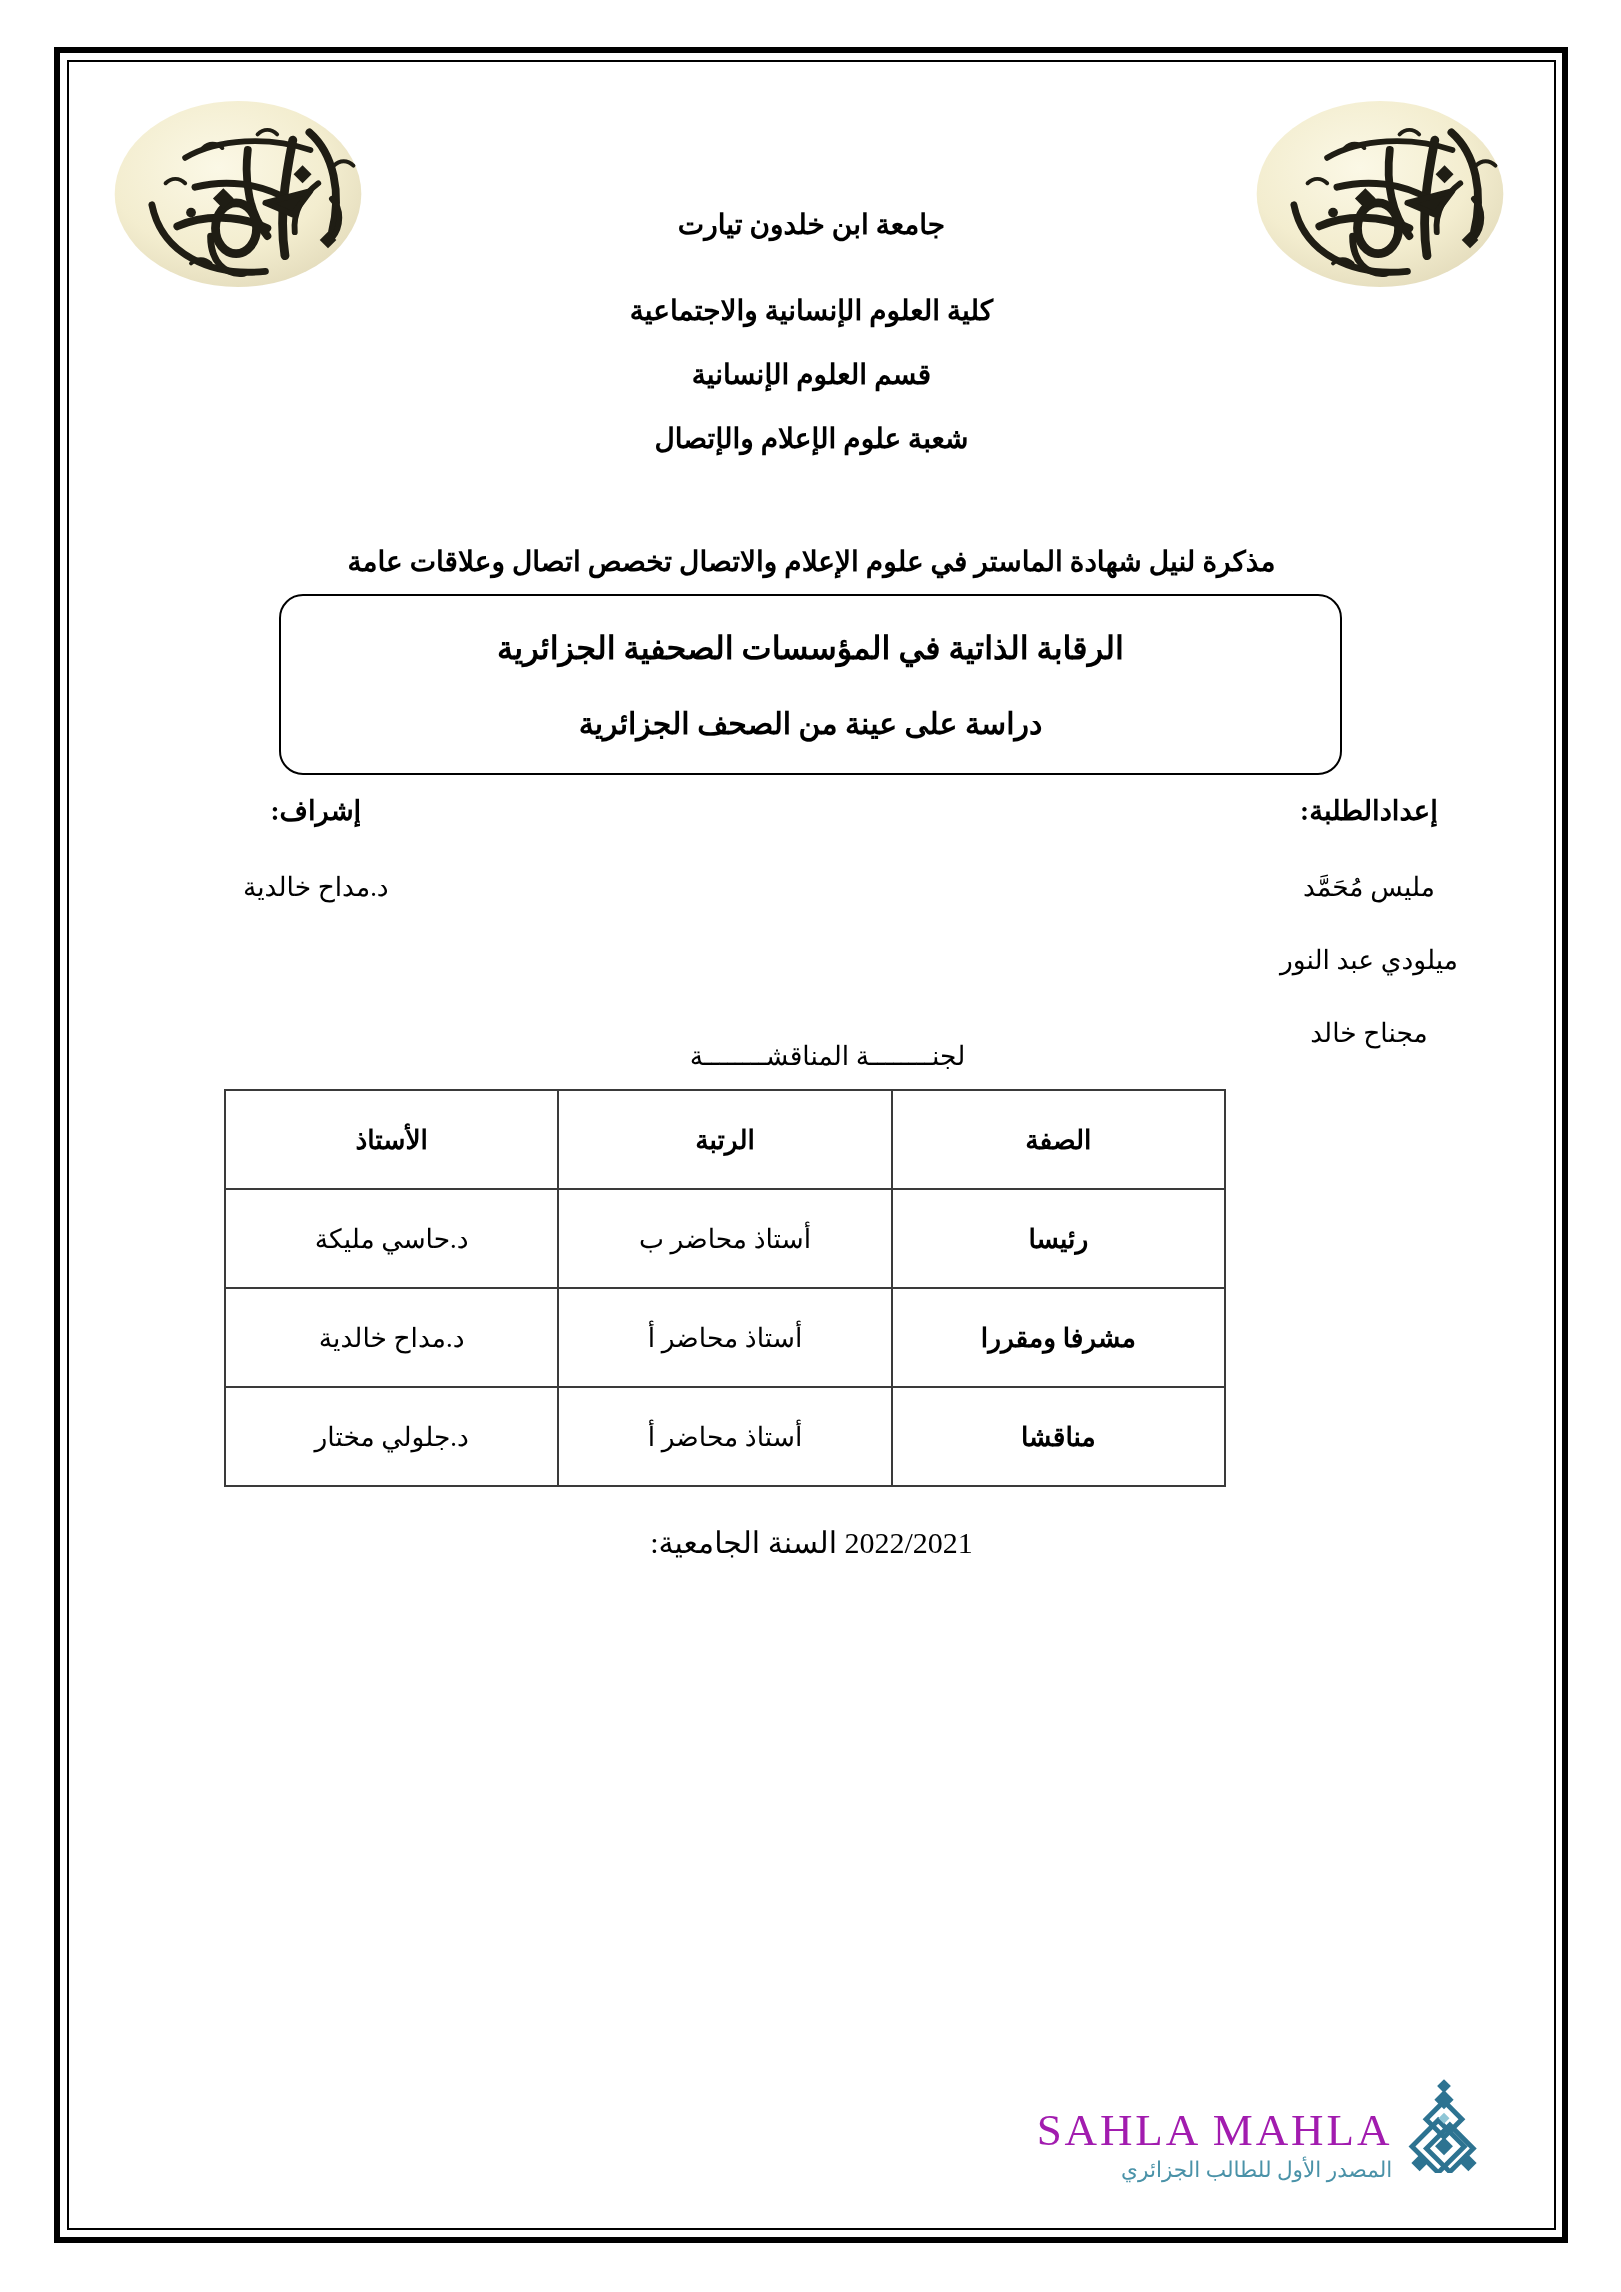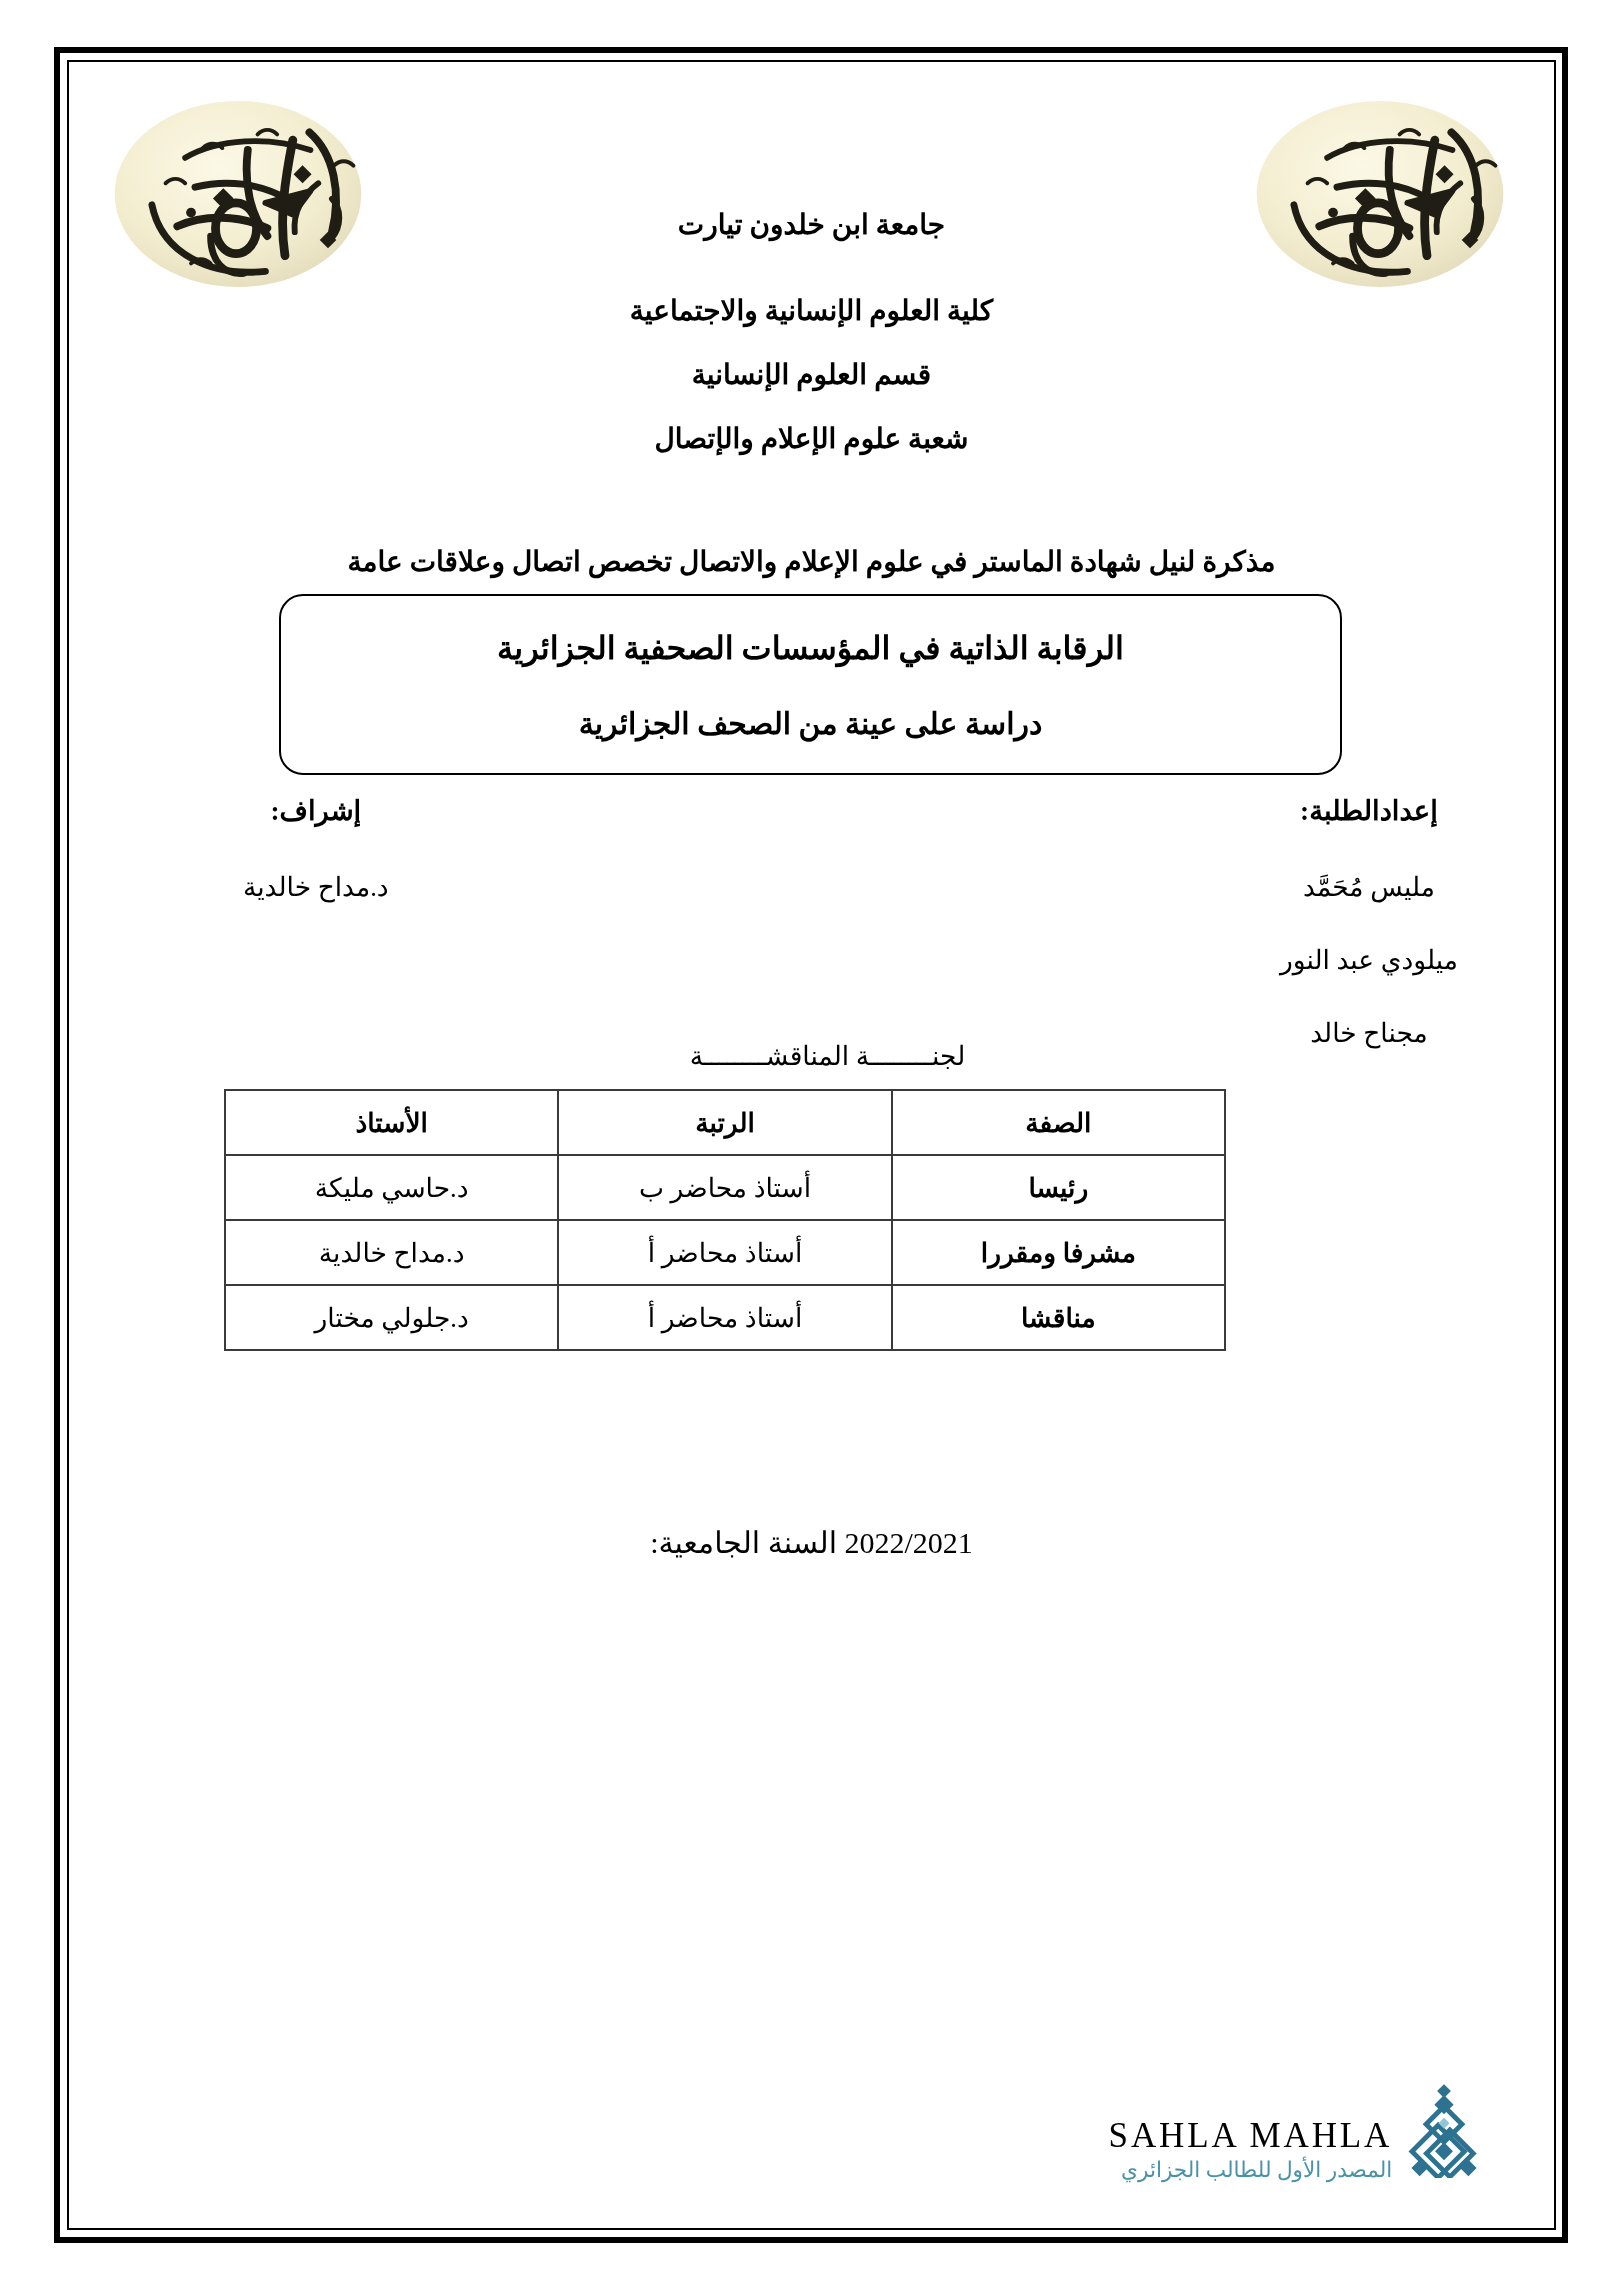--- a/index.html
+++ b/index.html
@@ -162,21 +162,21 @@
     width: 1002px;
   }
   table.jury {
     width: 1002px;
     border-collapse: collapse;
     table-layout: fixed;
   }
   table.jury th,
   table.jury td {
     border: 2px solid #3a3a3a;
-    height: 65px;
+    height: 99px;
     text-align: center;
     vertical-align: middle;
     font-size: 26.5px;
     color: #000;
   }
   table.jury th {
     font-weight: bold;
   }
   table.jury td.rank   { font-weight: normal; }
   table.jury td.role   { font-weight: bold; }
@@ -205,23 +205,23 @@
     align-items: center;
     gap: 13.7px;
     direction: ltr;
   }
   .brand-text {
     display: flex;
     flex-direction: column;
     align-items: flex-end;
   }
   .brand-name {
-    font-size: 35px;
+    font-size: 45px;
     letter-spacing: 2.9px;
-    color: #000000;
+    color: #a21caf;
     font-family: "Liberation Serif", "DejaVu Serif", serif;
     line-height: 1;
     margin-top: 40px;
   }
   .brand-tagline {
     font-size: 21.6px;
     color: #4a92a8;
     margin-top: 3.9px;
     direction: rtl;
     font-family: "Liberation Serif", "DejaVu Serif", serif;

